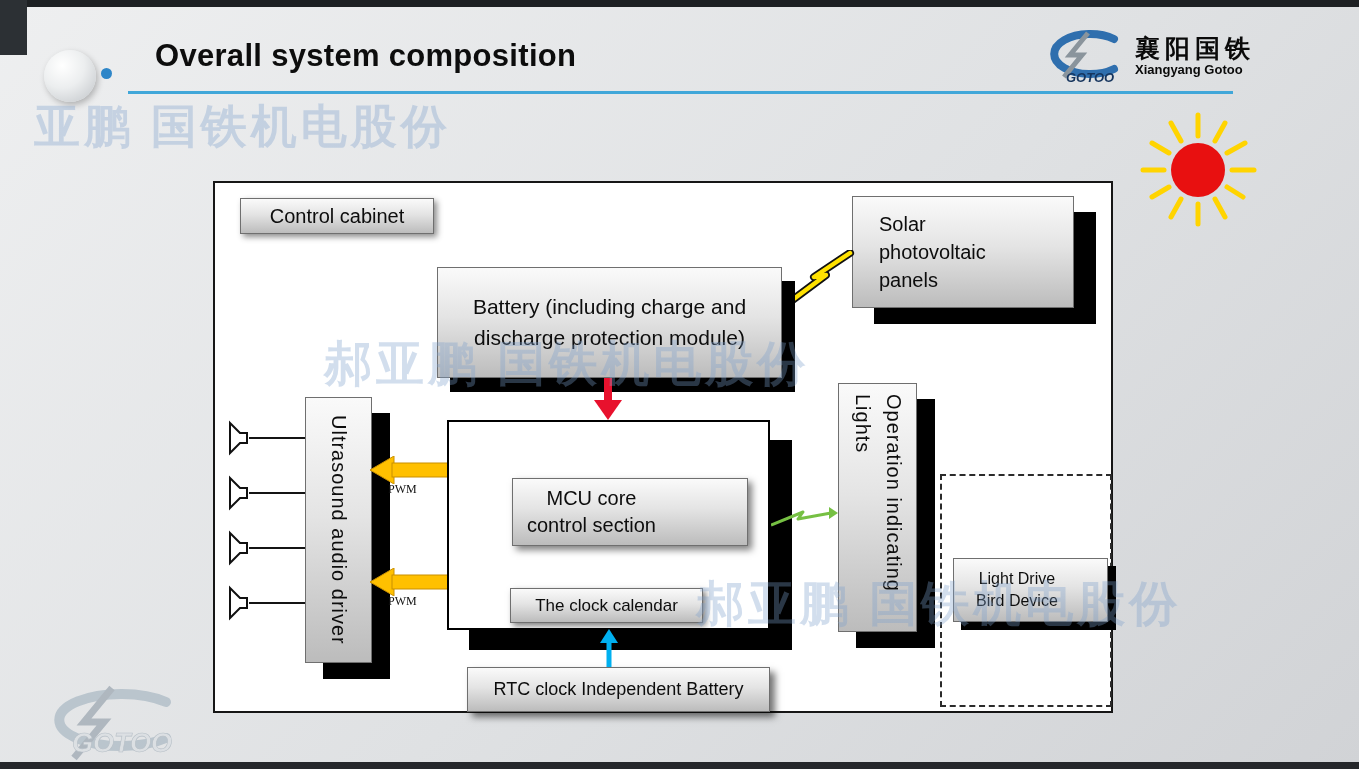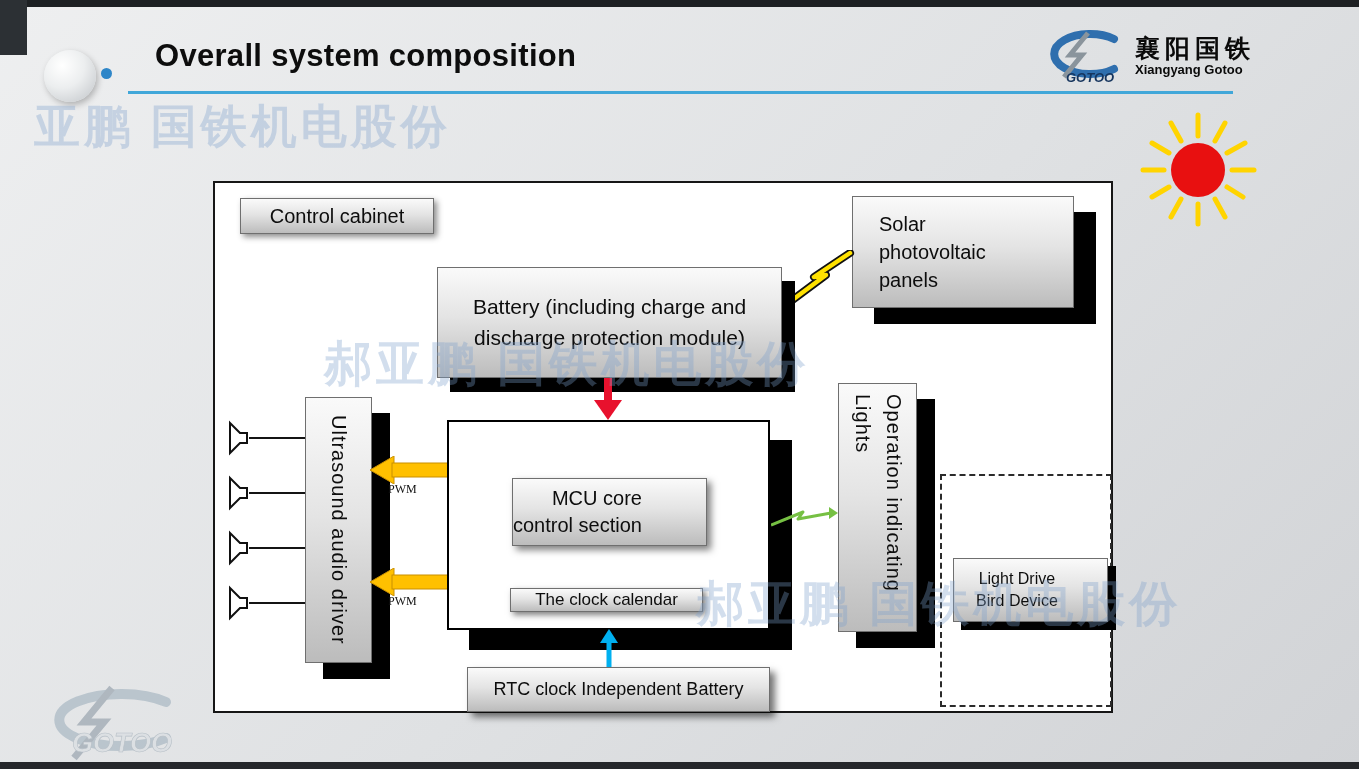--- a/index.html
+++ b/index.html
@@ -46,23 +46,23 @@
   .preline{white-space:pre-line;}
 
   .control-cabinet{left:240px;top:198px;width:194px;height:36px;font-size:20px;
     box-shadow:3px 3px 6px rgba(0,0,0,.45);}
   .solar{left:852px;top:196px;width:222px;height:112px;font-size:20px;line-height:1.4;
     justify-content:flex-start;padding-left:26px;text-align:left;box-shadow:22px 16px 0 #000;}
   .battery{left:437px;top:267px;width:345px;height:111px;font-size:21px;line-height:1.45;
     text-align:center;box-shadow:13px 14px 0 #000;}
   .mcu-wrap{left:447px;top:420px;width:323px;height:210px;background:#fff;border:2px solid #000;
     box-shadow:22px 20px 0 #000;z-index:3;}
-  .mcu-core{left:63px;top:56px;width:195px;height:68px;font-size:20px;line-height:1.35;
-    justify-content:flex-start;padding-left:0;text-align:right;box-shadow:4px 4px 7px rgba(0,0,0,.5);}
-  .clock{left:61px;top:166px;width:193px;height:24px;font-size:17px;box-shadow:3px 3px 6px rgba(0,0,0,.5);}
+  .mcu-core{left:63px;top:56px;width:236px;height:68px;font-size:20px;line-height:1.35;
+    justify-content:flex-start;padding-left:14px;text-align:center;box-shadow:4px 4px 7px rgba(0,0,0,.5);}
+  .clock{left:61px;top:166px;width:193px;height:35px;font-size:17px;box-shadow:3px 3px 6px rgba(0,0,0,.5);}
 
   .ultra{left:305px;top:397px;width:67px;height:266px;font-size:20px;box-shadow:18px 16px 0 #000;}
   .oper{left:838px;top:383px;width:79px;height:249px;font-size:20px;line-height:1.55;
     align-items:flex-start;padding-top:10px;box-shadow:18px 16px 0 #000;}
   .vtext{writing-mode:vertical-rl;text-orientation:mixed;letter-spacing:1px;}
 
   .dashed-zone{left:940px;top:474px;width:172px;height:233px;border:2px dashed #2b2b2b;z-index:3;}
   .light-drive{left:953px;top:558px;width:155px;height:64px;font-size:16px;line-height:1.35;
     justify-content:flex-start;padding-left:22px;text-align:center;box-shadow:8px 8px 0 #000;z-index:3;}
   .rtc{left:467px;top:667px;width:303px;height:45px;font-size:18px;box-shadow:5px 5px 7px rgba(0,0,0,.55);}

